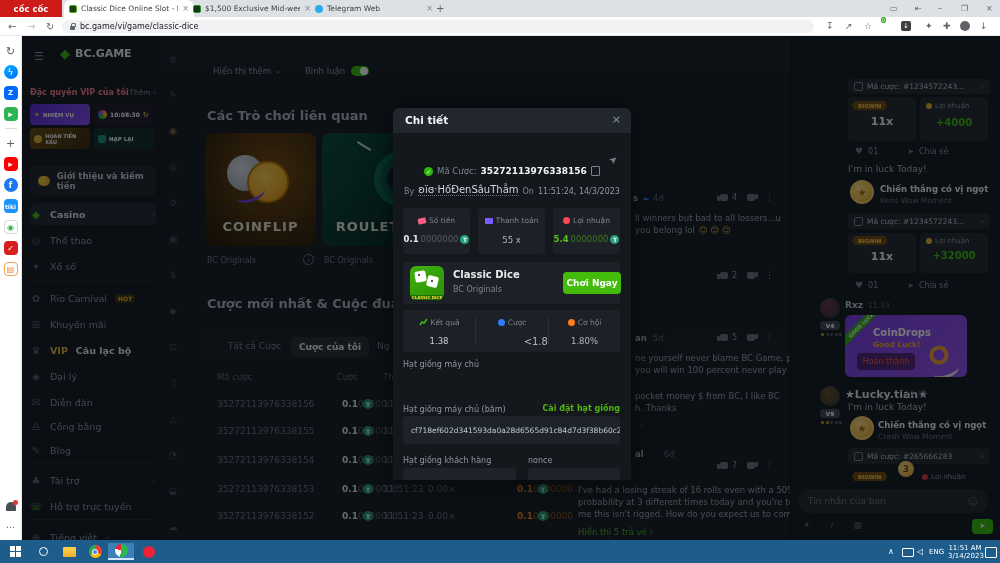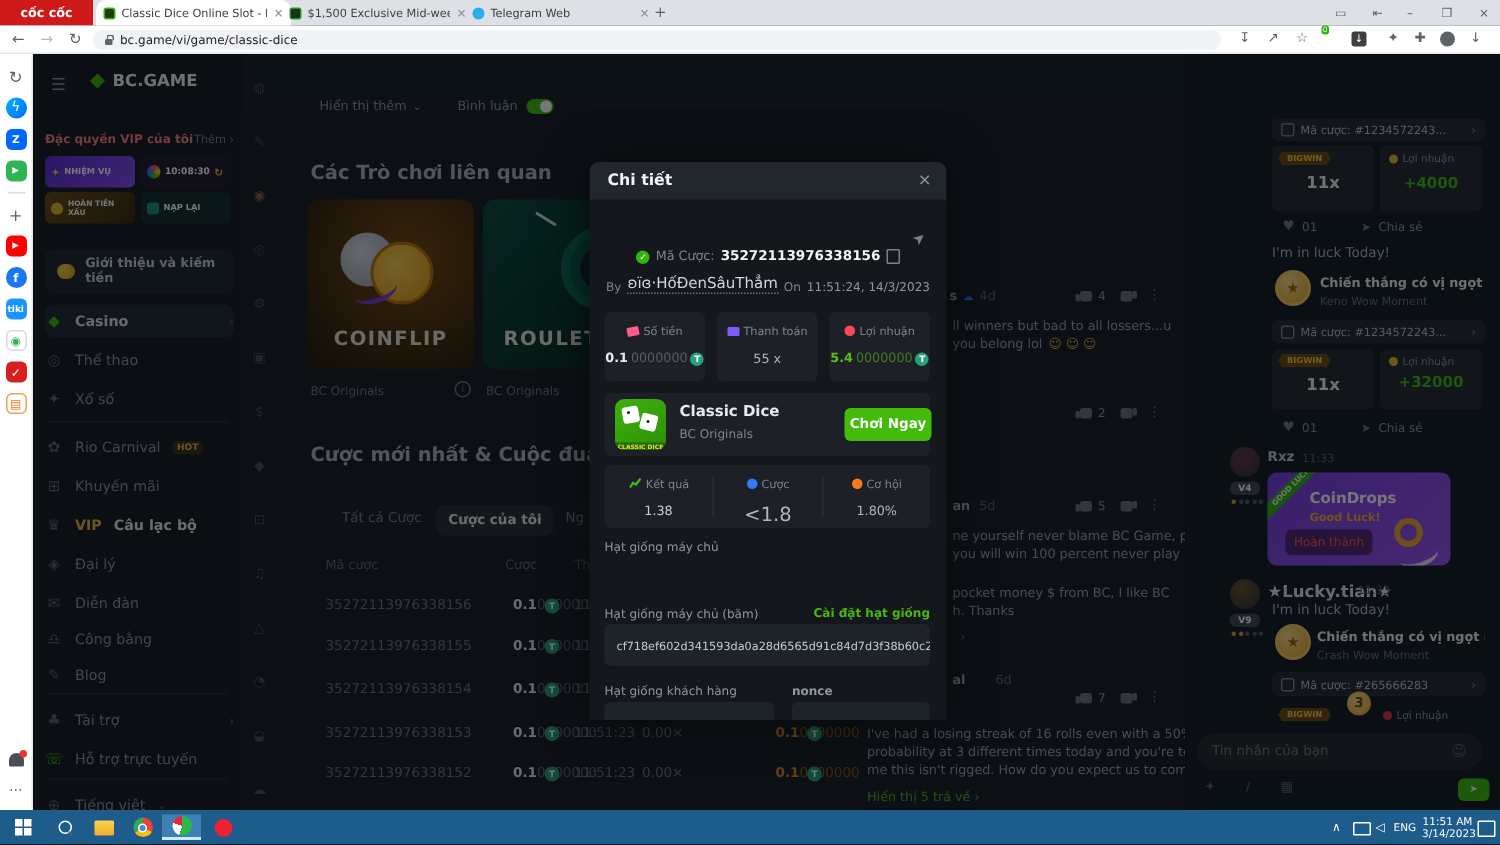--- a/index.html
+++ b/index.html
@@ -593,36 +593,36 @@
         <svg width="9" height="9">
             <polyline points="1,7 3,4 5,5 8,1" stroke="#35c00d" fill="none" stroke-width="1.5"></polyline>
           </svg>
         <span class="mlbl">Kết quả</span>
       </div>
       <div style="position:absolute;left:0;top:26px;width:72px;text-align:center;color:#c8d0d8;font-size:8.5px;">1.38</div>
       <div class="f" style="position:absolute;left:73px;top:8px;width:72px;justify-content:center;gap:3px;">
         <span style="width:7px;height:7px;border-radius:50%;background:#2f7cf6;display:inline-block;"></span>
         <span class="mlbl">Cược</span>
       </div>
-      <div style="position:absolute;left:73px;top:26px;width:72px;text-align:center;color:#aeb6bf;font-size:13px;">&lt;1.8</div>
+      <div style="position:absolute;left:73px;top:26px;width:72px;text-align:right;color:#aeb6bf;font-size:10px;">&lt;1.8</div>
       <div class="f" style="position:absolute;left:146px;top:8px;width:71px;justify-content:center;gap:3px;">
         <span style="width:7px;height:7px;border-radius:50%;background:#ff7a1a;display:inline-block;"></span>
         <span class="mlbl">Cơ hội</span>
       </div>
       <div style="position:absolute;left:146px;top:26px;width:71px;text-align:center;color:#aeb6bf;font-size:8.5px;">1.80%</div>
     </div>
 
     <div style="position:absolute;left:10px;top:252px;color:#8d98a4;font-size:8px;">Hạt giống máy chủ</div>
     <div style="position:absolute;left:10px;top:297px;color:#8d98a4;font-size:8px;">Hạt giống máy chủ (băm)</div>
     <div style="position:absolute;right:11px;top:296px;color:#4db50f;font-size:8px;font-weight:bold;">Cài đặt hạt giống</div>
     <div class="mbox f" style="left:10px;top:308px;width:217px;height:28px;padding:0 8px;box-sizing:border-box;overflow:hidden;">
       <span style="color:#c3cbd4;font-size:7.5px;white-space:nowrap;">cf718ef602d341593da0a28d6565d91c84d7d3f38b60c2a2</span>
     </div>
     <div style="position:absolute;left:10px;top:348px;color:#8d98a4;font-size:8px;">Hạt giống khách hàng</div>
-    <div style="position:absolute;left:135px;top:348px;color:#8d98a4;font-size:8px;font-weight:bold;">nonce</div>
+    <div style="position:absolute;left:135px;top:348px;color:#8d98a4;font-size:8px;">nonce</div>
     <div class="mbox" style="left:10px;top:360px;width:113px;height:16px;"></div>
     <div class="mbox" style="left:135px;top:360px;width:92px;height:16px;"></div>
   </div>
 
   
   <div class="ab tabbar">
     <div class="ab brand">cốc cốc</div>
     <div class="ab tab" style="left:64px;width:120px;background:#fff;border-radius:7px 7px 0 0;">
       <span class="fav" style="background:#1f3d12;border:1px solid #3eb50c;box-sizing:border-box;"></span>
       <span class="ttl">Classic Dice Online Slot - Pla</span>

